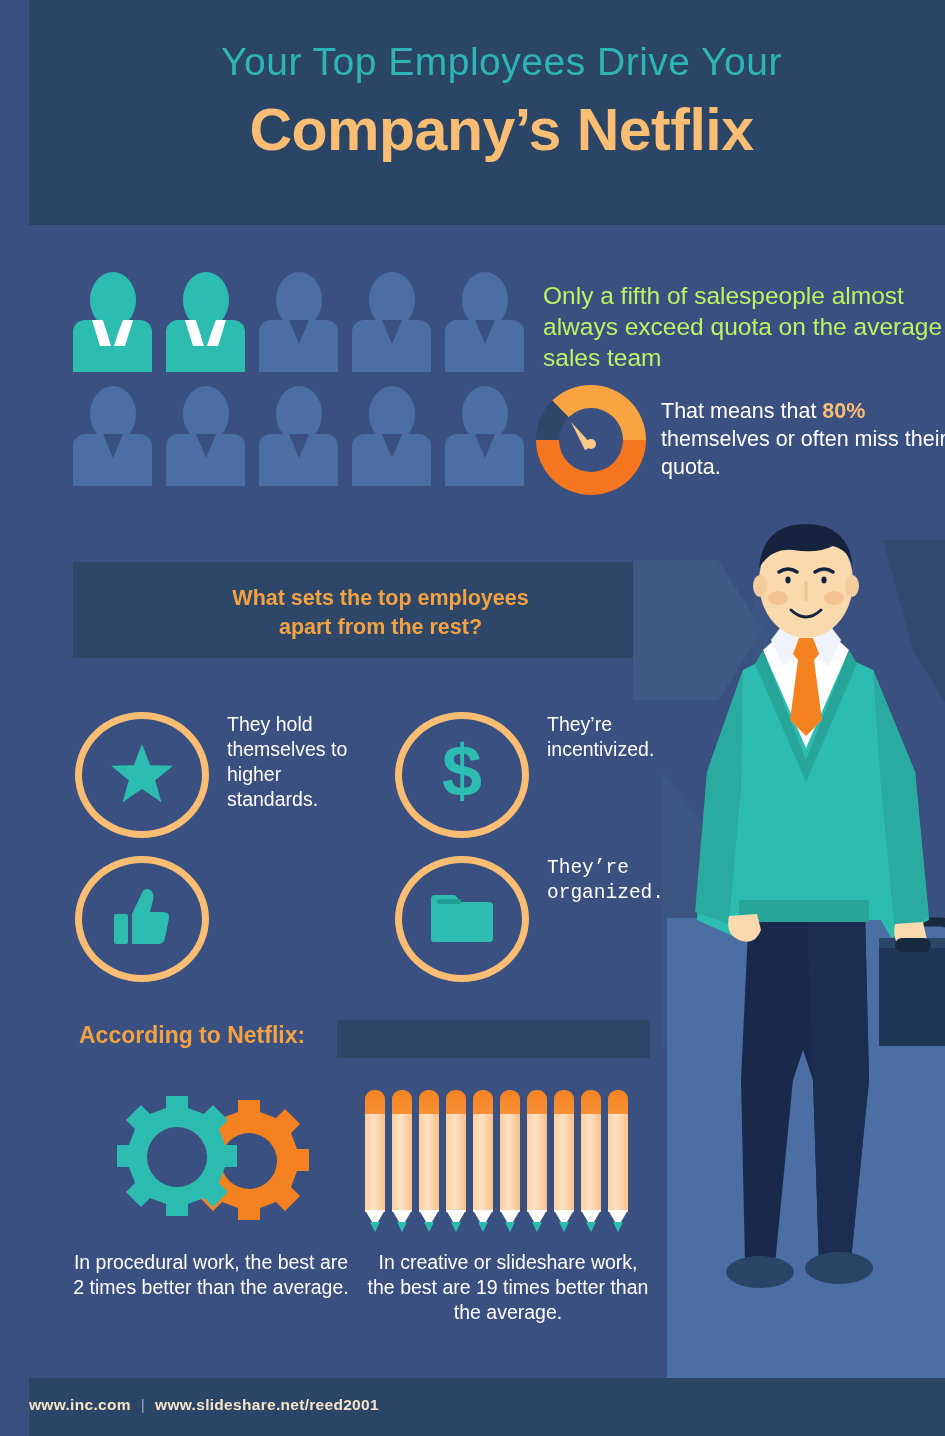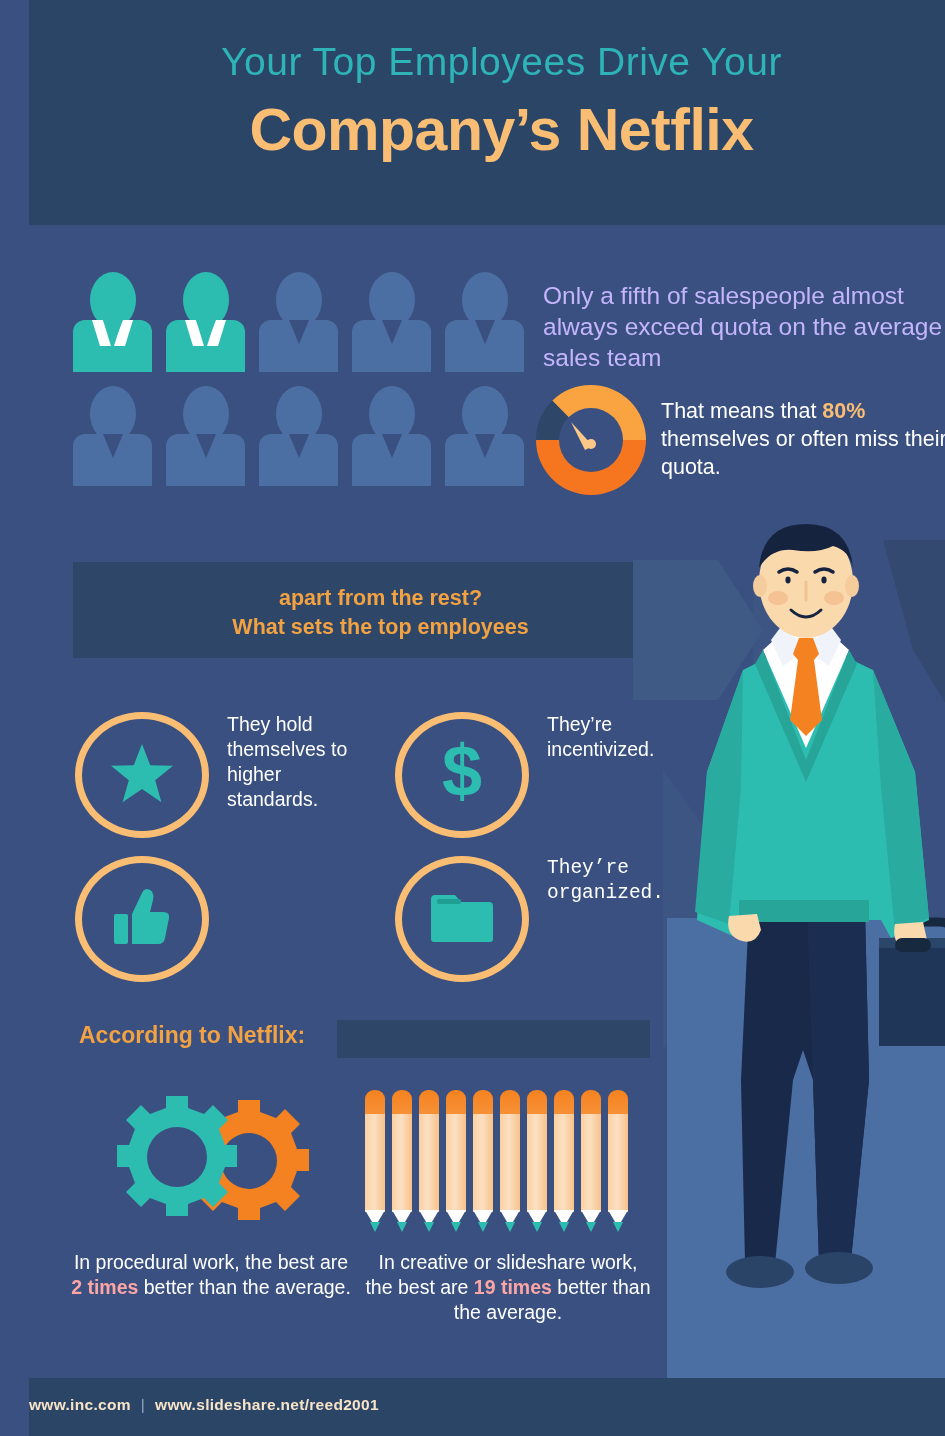--- a/index.html
+++ b/index.html
@@ -50,21 +50,21 @@
   }
   .p-notch{
     position:absolute;left:50%;transform:translateX(-50%);top:0;
     width:0;height:0;border-left:10px solid transparent;
     border-right:10px solid transparent;
   }
 
   
   .stat-text{
     position:absolute;left:514px;top:280px;width:400px;
-    color:#c4b5fd;font-size:24.5px;line-height:31px;
+    color:#bef264;font-size:24.5px;line-height:31px;
   }
   .gauge-wrap{position:absolute;left:506px;top:384px;width:112px;height:112px;}
   .gauge-text{
     position:absolute;left:632px;top:397px;width:290px;
     color:#ffffff;font-size:21.5px;line-height:28px;
   }
   .gauge-text b{color:#f9bd73;font-weight:bold;}
 
   
   .banner{
@@ -107,21 +107,21 @@
   .pc-tip{position:absolute;top:120px;left:0;width:0;height:0;
     border-left:10px solid transparent;border-right:10px solid transparent;
     border-top:17px solid #ffffff;}
   .pc-lead{position:absolute;top:132px;left:5px;width:0;height:0;
     border-left:5px solid transparent;border-right:5px solid transparent;
     border-top:10px solid #2dbdb0;}
 
   .caption{
     position:absolute;color:#ffffff;font-size:19.5px;line-height:25px;text-align:center;
   }
-  .caption b{color:#fca5a5;font-weight:bold;}
+  .caption b{color:#ffffff;font-weight:normal;}
 
   
   .man-panel{position:absolute;left:604px;top:520px;width:341px;height:860px;overflow:hidden;}
 
   
   .footer{
     position:absolute;left:0;top:1378px;width:945px;height:58px;background:#2b4567;
   }
   .footer-inner{
     position:absolute;left:0;top:18px;width:945px;text-align:left;
@@ -223,22 +223,22 @@
 
   <div class="gauge-text">
     <span>That means that </span><b>80%</b><span> themselves or often miss their quota.</span>
   </div>
 
   <div class="banner">
     <svg width="675" height="96" viewBox="0 0 675 96" style="position:absolute;left:0;top:0;">
       <polygon points="0,0 618,0 672,48 618,96 0,96" fill="#2e4668"></polygon>
     </svg>
     <div class="banner-label">
+      <div>What sets the top employees</div>
       <div>apart from the rest?</div>
-      <div>What sets the top employees</div>
     </div>
   </div>
 
   <div class="traits">
 
     <div class="trait" style="left:0;top:0;width:300px;">
       <div class="t-circle">
         <span>
           <svg width="64" height="62" viewBox="0 0 64 62">
             <polygon points="32,2 40.2,23.2 63,23.8 45.2,38.2 51.4,60.2 32,47 12.6,60.2 18.8,38.2 1,23.8 23.8,23.2" fill="#2dbdb0"></polygon>

